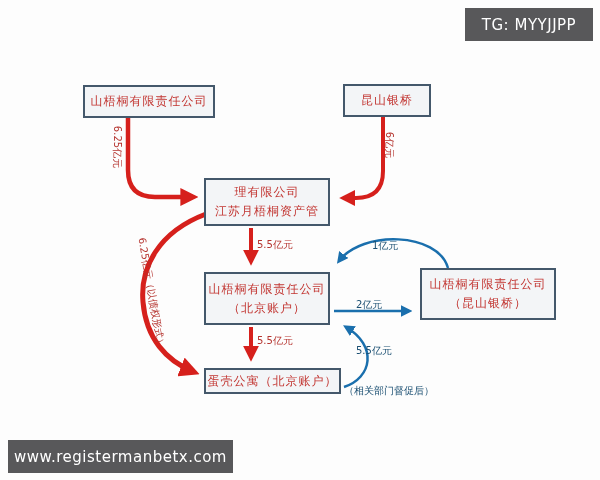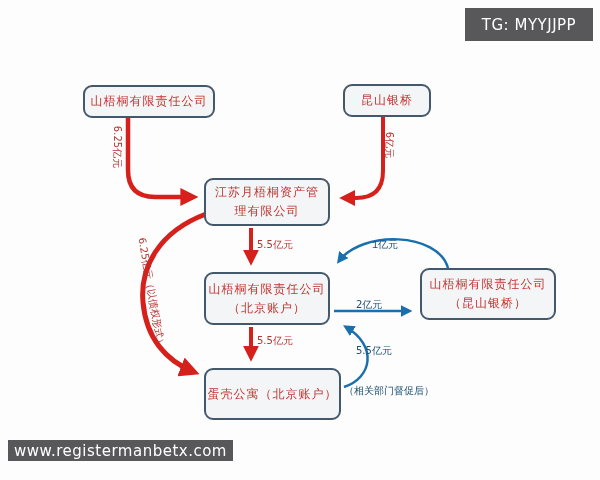--- a/index.html
+++ b/index.html
@@ -8,34 +8,34 @@
     background:#fdfdfd;
     font-family:"DejaVu Sans","Liberation Sans",sans-serif;
   }
   .stage{position:absolute;inset:0;width:600px;height:480px;}
   .badge{
     position:absolute;background:#58585a;color:#ffffff;
     display:flex;align-items:center;justify-content:center;
     font-size:15px;letter-spacing:.5px;
   }
   .tg{left:465px;top:8px;width:128px;height:33px;}
-  .site{left:8px;top:440px;width:225px;height:21px;}
+  .site{left:8px;top:440px;width:225px;height:33px;}
   .node{
-    position:absolute;border:2px solid #44586b;border-radius:9px;
+    position:absolute;border:2px solid #44586b;border-radius:0;
     background:#f3f5f7;color:#c23531;
     display:flex;flex-direction:column;align-items:center;justify-content:center;
     font-size:12px;letter-spacing:1px;line-height:1.55;
     box-sizing:border-box;text-align:center;
   }
   .n1{left:83px;top:85px;width:132px;height:33px;}
   .n2{left:343px;top:84px;width:88px;height:33px;}
   .n3{left:204px;top:178px;width:126px;height:48px;}
   .n4{left:204px;top:272px;width:126px;height:53px;}
   .n5{left:420px;top:268px;width:136px;height:52px;}
-  .n6{left:204px;top:368px;width:137px;height:52px;}
+  .n6{left:204px;top:368px;width:137px;height:26px;}
   svg.arrows{position:absolute;left:0;top:0;pointer-events:none;}
   .elabel{
     position:absolute;font-size:10px;white-space:nowrap;line-height:1;
   }
   .red-t{color:#b5342f;}
   .blue-t{color:#1b4f72;}
   .rot90{transform:rotate(90deg);transform-origin:center;}
   .rot80{transform:rotate(80deg);transform-origin:center;}
 </style>
 </head>
@@ -64,41 +64,41 @@
     <path d="M344 387 C372 378 378 346 346 327" fill="none" stroke="#1a6fad" stroke-width="2.5" marker-end="url(#bluehead)"></path>
   </svg>
 
   <div class="node n1">
     <span>山梧桐有限责任公司</span>
   </div>
   <div class="node n2">
     <span>昆山银桥</span>
   </div>
   <div class="node n3">
+    <span>理有限公司</span>
     <span>江苏月梧桐资产管</span>
-    <span>理有限公司</span>
   </div>
   <div class="node n4">
     <span>山梧桐有限责任公司</span>
     <span>（北京账户）</span>
   </div>
   <div class="node n5">
     <span>山梧桐有限责任公司</span>
     <span>（昆山银桥）</span>
   </div>
   <div class="node n6">
     <span>蛋壳公寓（北京账户）</span>
   </div>
 
   <div class="elabel red-t rot90" style="left:96px;top:142px;">6.25亿元</div>
   <div class="elabel red-t rot90" style="left:376px;top:140px;">6亿元</div>
   <div class="elabel red-t" style="left:257px;top:240px;">5.5亿元</div>
   <div class="elabel red-t" style="left:257px;top:336px;">5.5亿元</div>
   <div class="elabel red-t rot80" style="left:95px;top:288px;">6.25亿元（以债权形式）</div>
-  <div class="elabel blue-t" style="left:372px;top:241px;font-family:Liberation Mono, monospace;">1亿元</div>
+  <div class="elabel blue-t" style="left:372px;top:241px;">1亿元</div>
   <div class="elabel blue-t" style="left:356px;top:300px;">2亿元</div>
   <div class="elabel blue-t" style="left:356px;top:346px;">5.5亿元</div>
   <div class="elabel blue-t" style="left:344px;top:366px;margin-top:20px;">（相关部门督促后）</div>
 
   <div class="badge tg">
     <span>TG: MYYJJPP</span>
   </div>
   <div class="badge site">
     <span>www.registermanbetx.com</span>
   </div>

